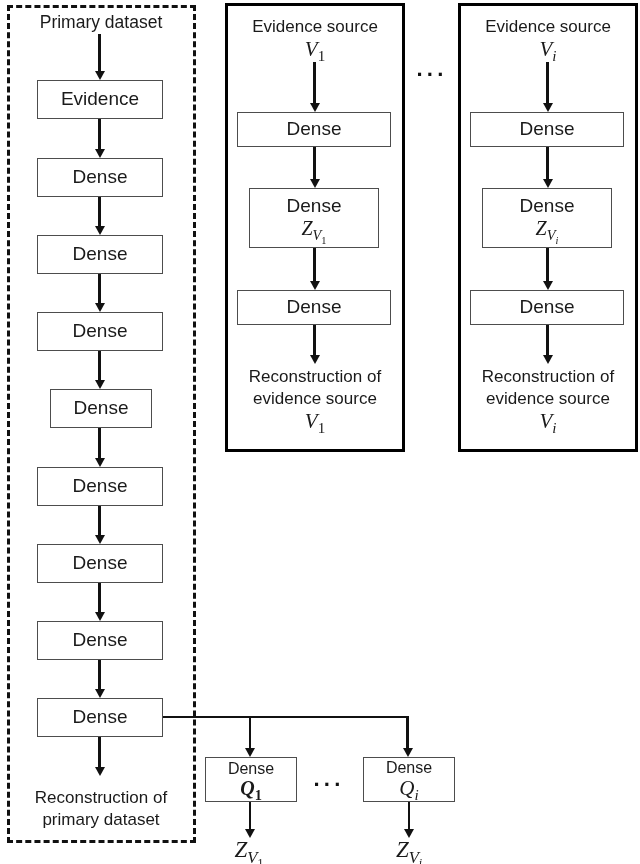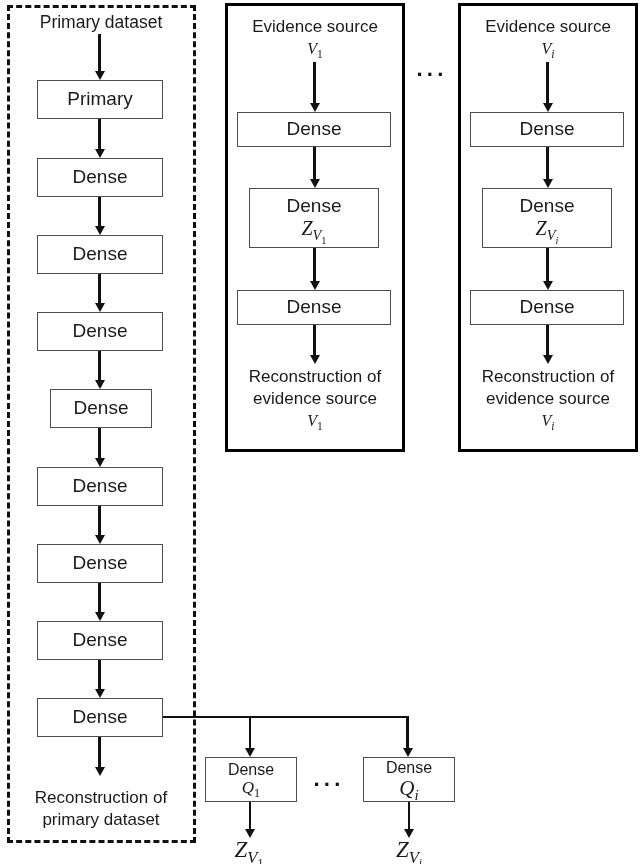--- a/index.html
+++ b/index.html
@@ -23,36 +23,36 @@
     content:"";position:absolute;left:50%;bottom:-9px;transform:translateX(-50%);
     width:0;height:0;border-left:5.5px solid transparent;border-right:5.5px solid transparent;
     border-top:9px solid #111111;
   }
   .hline{position:absolute;height:2.5px;background:#111111;}
   
   .lbl{position:absolute;text-align:center;font-size:17px;line-height:22px;color:#1a1a1a;}
   .mi{font-family:"Liberation Serif","DejaVu Serif",serif;font-style:italic;}
   .mn{font-family:"Liberation Serif","DejaVu Serif",serif;font-style:normal;}
   sub{font-size:0.72em;line-height:0;}
-  .mathline{font-family:"Liberation Serif","DejaVu Serif",serif;font-size:16px;}
+  .mathline{font-family:"Liberation Serif","DejaVu Serif",serif;font-size:21px;}
   .zout{position:absolute;font-size:23px;transform:translateX(-50%);text-align:center;color:#1a1a1a;}
   .dots{position:absolute;transform:translateX(-50%);font-weight:700;font-size:22px;letter-spacing:3px;color:#111111;}
 </style>
 </head>
 <body>
 
 <div class="canvas">
 
   <div class="dashed-panel" style="left:7px;top:5px;width:189px;height:838px;"></div>
 
   <div class="lbl" style="left:6px;top:11px;width:190px;font-size:17.5px;">Primary dataset</div>
 
   <div class="arr" style="left:98.25px;top:34px;height:37px;"></div>
 
-  <div class="nbox" style="left:37px;top:80px;width:126px;height:39px;">Primary</div>
+  <div class="nbox" style="left:37px;top:80px;width:126px;height:39px;">Evidence</div>
   <div class="arr" style="left:98.25px;top:119px;height:30px;"></div>
 
   <div class="nbox" style="left:37px;top:158px;width:126px;height:39px;">Dense</div>
   <div class="arr" style="left:98.25px;top:197px;height:29px;"></div>
 
   <div class="nbox" style="left:37px;top:235px;width:126px;height:39px;">Dense</div>
   <div class="arr" style="left:98.25px;top:274px;height:29px;"></div>
 
   <div class="nbox" style="left:37px;top:312px;width:126px;height:39px;">Dense</div>
   <div class="arr" style="left:98.25px;top:351px;height:29px;"></div>
@@ -133,21 +133,21 @@
     <span class="mathline"><span class="mi">V</span><sub class="mi">i</sub></span>
   </div>
 
   <div class="hline" style="left:163px;top:715.5px;width:246px;"></div>
 
   <div class="arr" style="left:248.75px;top:716px;height:32px;"></div>
   <div class="arr" style="left:406.25px;top:716px;height:32px;"></div>
 
   <div class="nbox small" style="left:205px;top:757px;width:92px;height:45px;">
     <span>Dense</span>
-    <span class="mathline" style="font-size:17px;"><span class="mi">Q</span><sub class="mn">1</sub></span>
+    <span class="mathline" style="font-size:20px;font-weight:bold;"><span class="mi">Q</span><sub class="mn">1</sub></span>
   </div>
 
   <div class="dots" style="left:329px;top:772px;">···</div>
 
   <div class="nbox small" style="left:363px;top:757px;width:92px;height:45px;">
     <span>Dense</span>
     <span class="mathline" style="font-size:21px;"><span class="mi">Q</span><sub class="mi">i</sub></span>
   </div>
 
   <div class="arr" style="left:248.75px;top:802px;height:27px;"></div>

